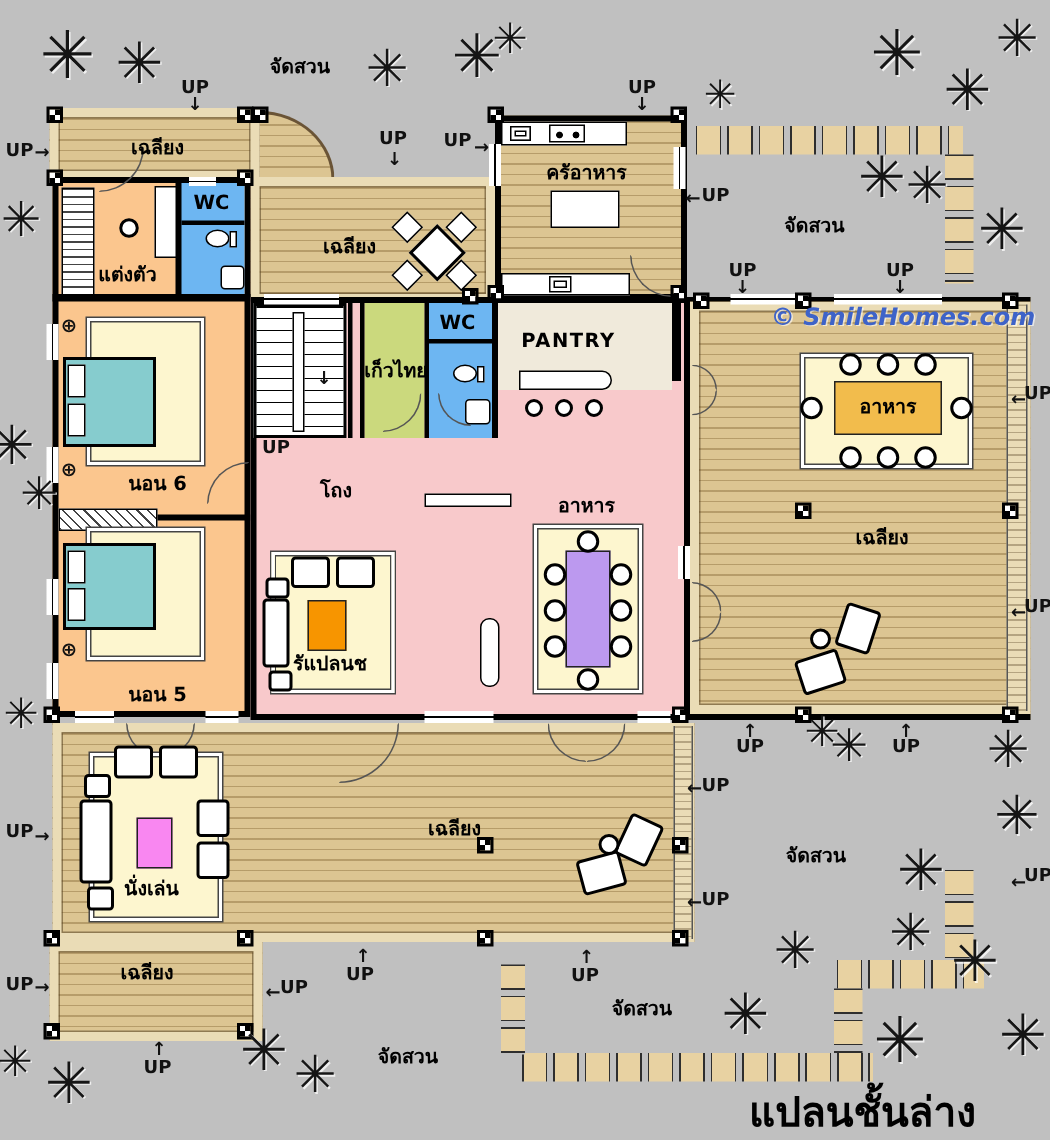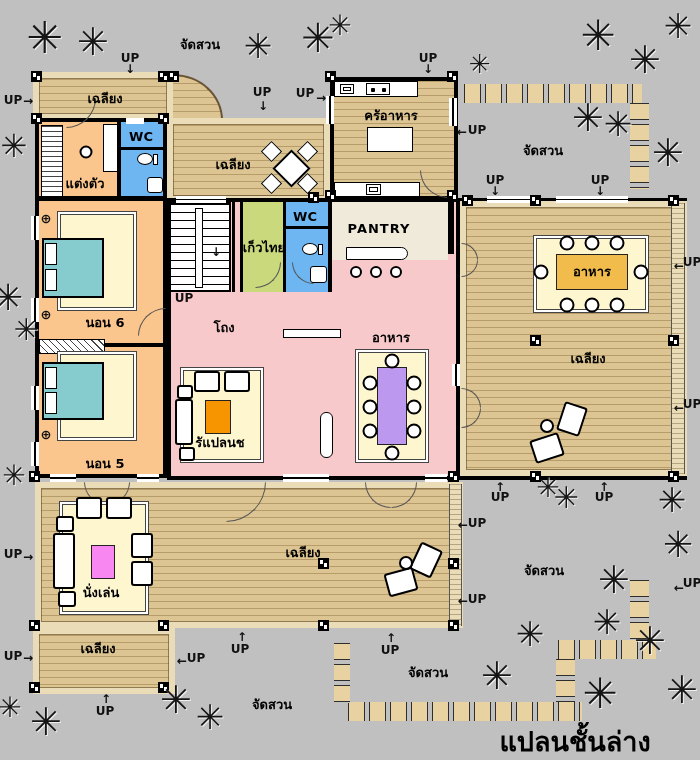--- a/index.html
+++ b/index.html
@@ -328,14 +328,15 @@
   <span class="arr" style="left:391px;top:638px;">↑</span>
   <span class="up" style="left:105px;top:711px;">UP</span>
   <span class="arr" style="left:106px;top:699px;">↑</span>
   <span class="up" style="left:500px;top:497px;">UP</span>
   <span class="arr" style="left:500px;top:487px;">↑</span>
   <span class="up" style="left:604px;top:497px;">UP</span>
   <span class="arr" style="left:604px;top:487px;">↑</span>
   <span class="up" style="left:196px;top:658px;">UP</span>
   <span class="arr" style="left:182px;top:661px;">←</span>
 
+  <span id="watermark">© SmileHomes.com</span>
   <span id="caption">แปลนชั้นล่าง</span>
 </div>
 
 </body></html>

